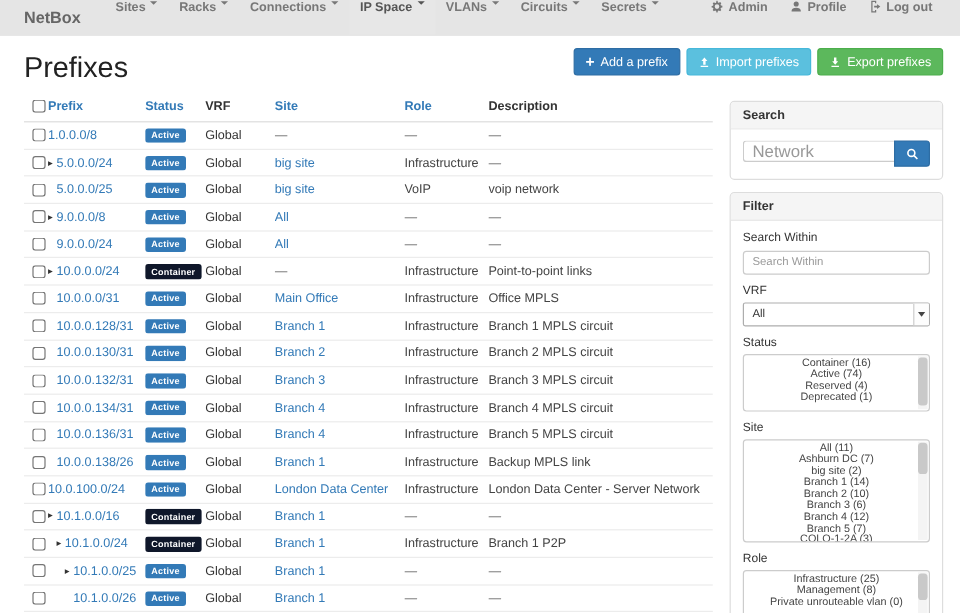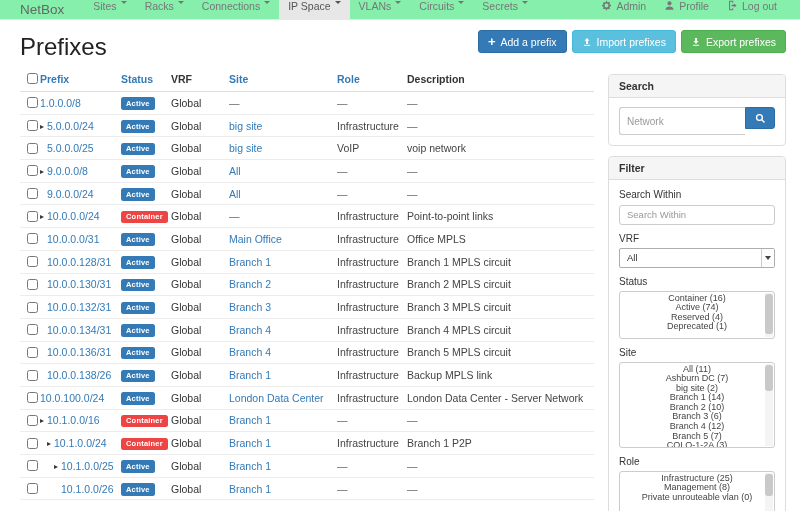--- a/index.html
+++ b/index.html
@@ -6,22 +6,22 @@
   html,body { margin:0; padding:0; }
   body {
     width:800px; height:511px; overflow:hidden; position:relative;
     background:#fff; color:#333;
     font-family:"Liberation Sans", sans-serif;
   }
   a { text-decoration:none; cursor:pointer; }
   .link { color:#337ab7; }
 
   
-  .navbar { height:20px; background:#86efac; border-bottom:1px solid #e7e7e7;
-            display:flex; align-items:stretch; padding:0 14px 0 20px; }
+  .navbar { height:30px; background:#e5e5e5; border-bottom:1px solid #e7e7e7;
+            display:flex; align-items:stretch; padding:0 14px 0 20px;font-weight:bold; }
   .brand { font-size:13.5px; color:#666; display:flex; align-items:center; margin-right:20px; }
   .nav-menu { display:flex; align-items:stretch; }
   .nav-item { display:flex; gap:4px; padding:0 9px;
               font-size:10.5px; color:#777; }
   .nav-item.active { background:#e7e7e7; color:#555; }
   .caret { width:0; height:0; border-left:3px solid transparent; border-right:3px solid transparent;
            border-top:3px solid currentColor; display:inline-block; margin-top:1px; }
   .nav-right { margin-left:auto; display:flex; align-items:stretch; }
   .nav-right .nav-item { gap:4px; }
   .nav-right svg { width:11px; height:11px; fill:#777; }
@@ -56,32 +56,32 @@
   .c-site   { width:108px; }
   .c-role   { width:70px; color:#444; }
   .c-desc   { flex:1; min-width:0; color:#444; }
   .rowcb { width:11px; height:11px; margin:0; }
   .hdr-link { color:#337ab7; }
   .hdr-plain { color:#333; }
   .arrow { color:#333; font-size:8px; margin-right:3px; vertical-align:1px; }
   .badge { display:inline-block; padding:2.5px 5px; border-radius:2.5px; color:#fff;
            font-size:7.5px; font-weight:bold; line-height:1; letter-spacing:0.2px; }
   .badge.active    { background:#337ab7; }
-  .badge.container { background:#ef4444; }
+  .badge.container { background:#0f172a; }
   .dash { color:#666; }
 
   
   .panel { border:1px solid #ddd; border-radius:4px; margin-bottom:10px; background:#fff; }
   .panel-heading { background:#f5f5f5; border-bottom:1px solid #ddd; padding:5px 10px;
                    font-size:10.5px; font-weight:bold; color:#333; border-radius:3px 3px 0 0; }
   .panel-body { padding:9px 10px 10px; }
   .input-group { display:flex; }
-  .input-group input { flex:1; min-width:0; height:28px; border:1px solid #ccc;
+  .input-group input { flex:1; min-width:0; height:18px; border:1px solid #ccc;
                        border-right:none; border-radius:3px 0 0 3px; padding:0 7px;
-                       font-size:10px; color:#555; font-family:inherit; }
+                       font-size:14px; color:#555; font-family:inherit; }
   .search-btn { width:30px; height:22px; background:#337ab7; border:1px solid #2e6da4;
                 border-radius:0 3px 3px 0; display:flex; align-items:center; justify-content:center; cursor:pointer; }
   .search-btn svg { width:11px; height:11px; stroke:#fff; fill:none; stroke-width:2; }
   input::placeholder { color:#999; }
 
   .f-label { font-size:10px; color:#333; margin:8px 0 3px; line-height:12px; }
   .f-label.first { margin-top:0; }
   .f-input { width:100%; height:20px; border:1px solid #ccc; border-radius:3px;
              padding:0 7px; font-size:9.5px; color:#555; font-family:inherit; }
   .f-select { position:relative; height:20px; border:1px solid #adadad; border-radius:2px;

